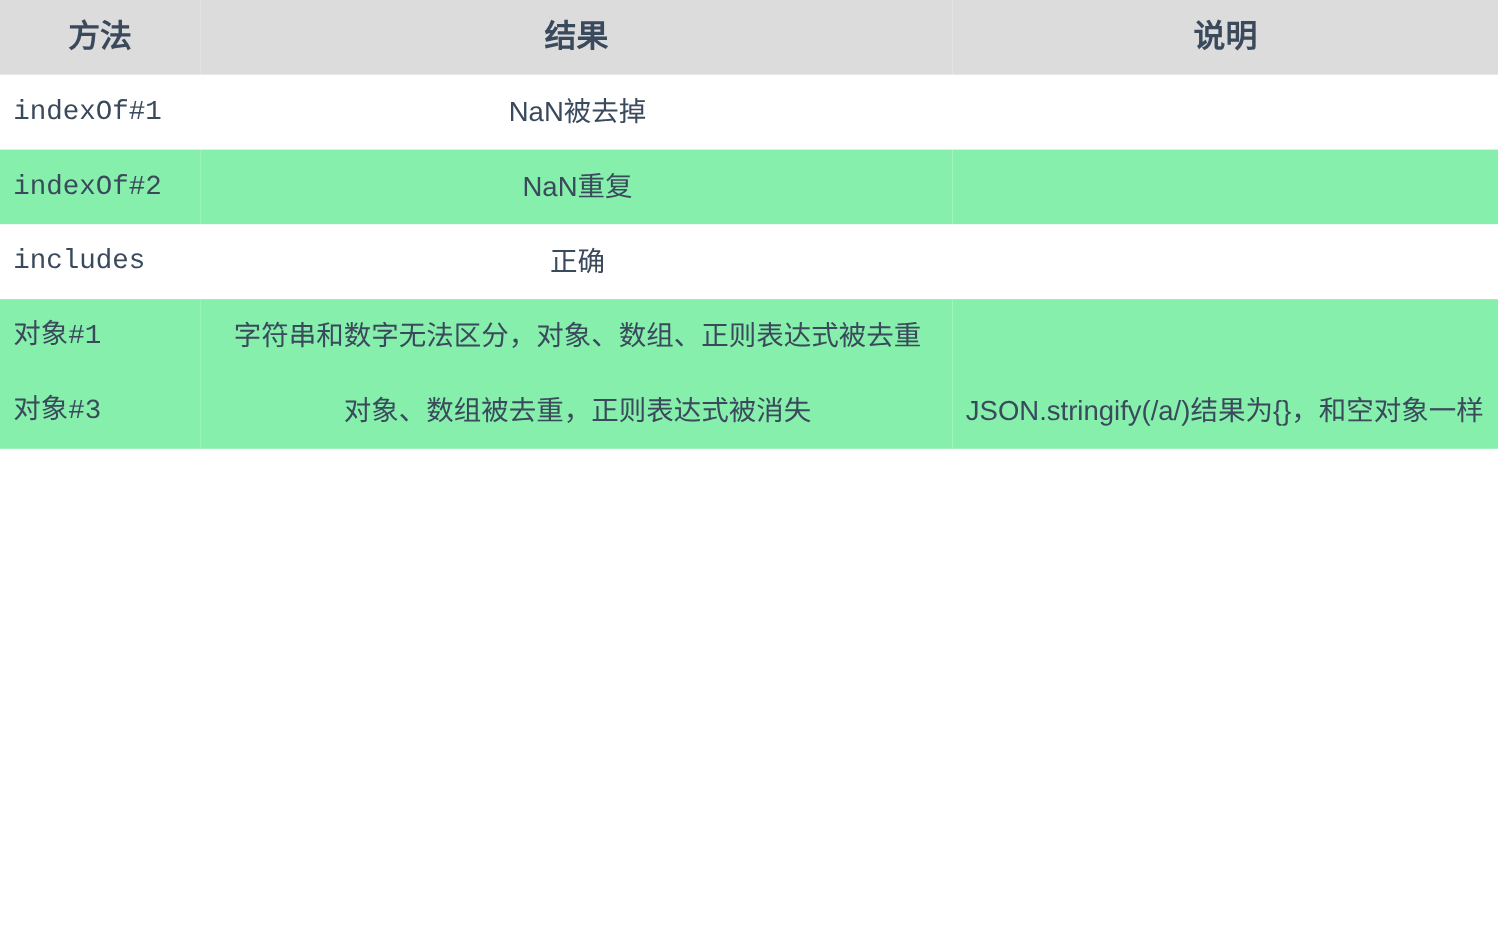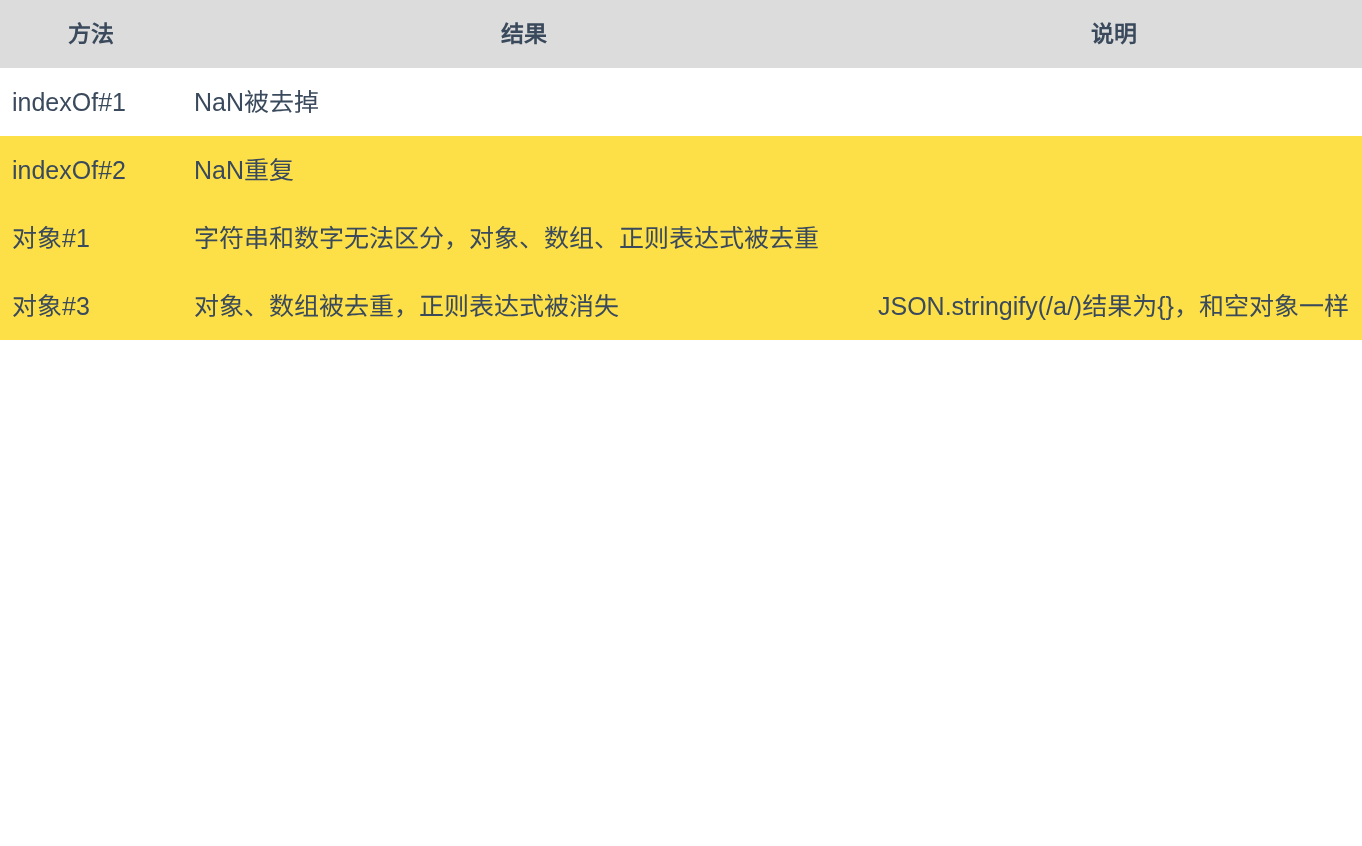--- a/index.html
+++ b/index.html
@@ -30,50 +30,52 @@
   }
 
   table.cmp-table col.col-method  { width: 182px; }
   table.cmp-table col.col-result  { width: 684px; }
   table.cmp-table col.col-note    { width: 496px; }
 
   thead th {
     background: #dcdcdc;
     color: #3a4a5c;
     font-weight: bold;
-    font-size: 23px;
+    font-size: 29px;
     text-align: center;
     padding: 8px 12px;
     height: 52px;
     box-sizing: border-box;
     vertical-align: middle;
     border: none;
   }
 
   tbody td {
     padding: 8px 12px;
     vertical-align: top;
     text-align: left;
     font-weight: normal;
     border: none;
     word-break: break-word;
     overflow-wrap: break-word;
   }
 
   tbody tr.band-white { background: #ffffff; }
-  tbody tr.band-gray  { background: #fde047; }
+  tbody tr.band-gray  { background: #86efac; }
 
   tbody td.cell-method {
     padding-left: 12px;
     padding-right: 8px;
     white-space: nowrap;
+    font-family: Liberation Mono, monospace;
   }
   tbody td.cell-result {
     padding-left: 12px;
     padding-right: 10px;
+    text-align: center;
   }
   tbody td.cell-note {
     padding-left: 12px;
   }
 </style>
 </head>
 <body>
 
 <div class="table-wrap">
   <table class="cmp-table">
@@ -93,20 +95,25 @@
       <tr class="band-white">
         <td class="cell-method">indexOf#1</td>
         <td class="cell-result">NaN被去掉</td>
         <td class="cell-note"></td>
       </tr>
       <tr class="band-gray">
         <td class="cell-method">indexOf#2</td>
         <td class="cell-result">NaN重复</td>
         <td class="cell-note"></td>
       </tr>
+      <tr class="band-white">
+        <td class="cell-method">includes</td>
+        <td class="cell-result">正确</td>
+        <td class="cell-note"></td>
+      </tr>
       <tr class="band-gray">
         <td class="cell-method">对象#1</td>
         <td class="cell-result">字符串和数字无法区分，对象、数组、正则表达式被去重</td>
         <td class="cell-note"></td>
       </tr>
       <tr class="band-gray">
         <td class="cell-method">对象#3</td>
         <td class="cell-result">对象、数组被去重，正则表达式被消失</td>
         <td class="cell-note">JSON.stringify(/a/)结果为{}，和空对象一样</td>
       </tr>

